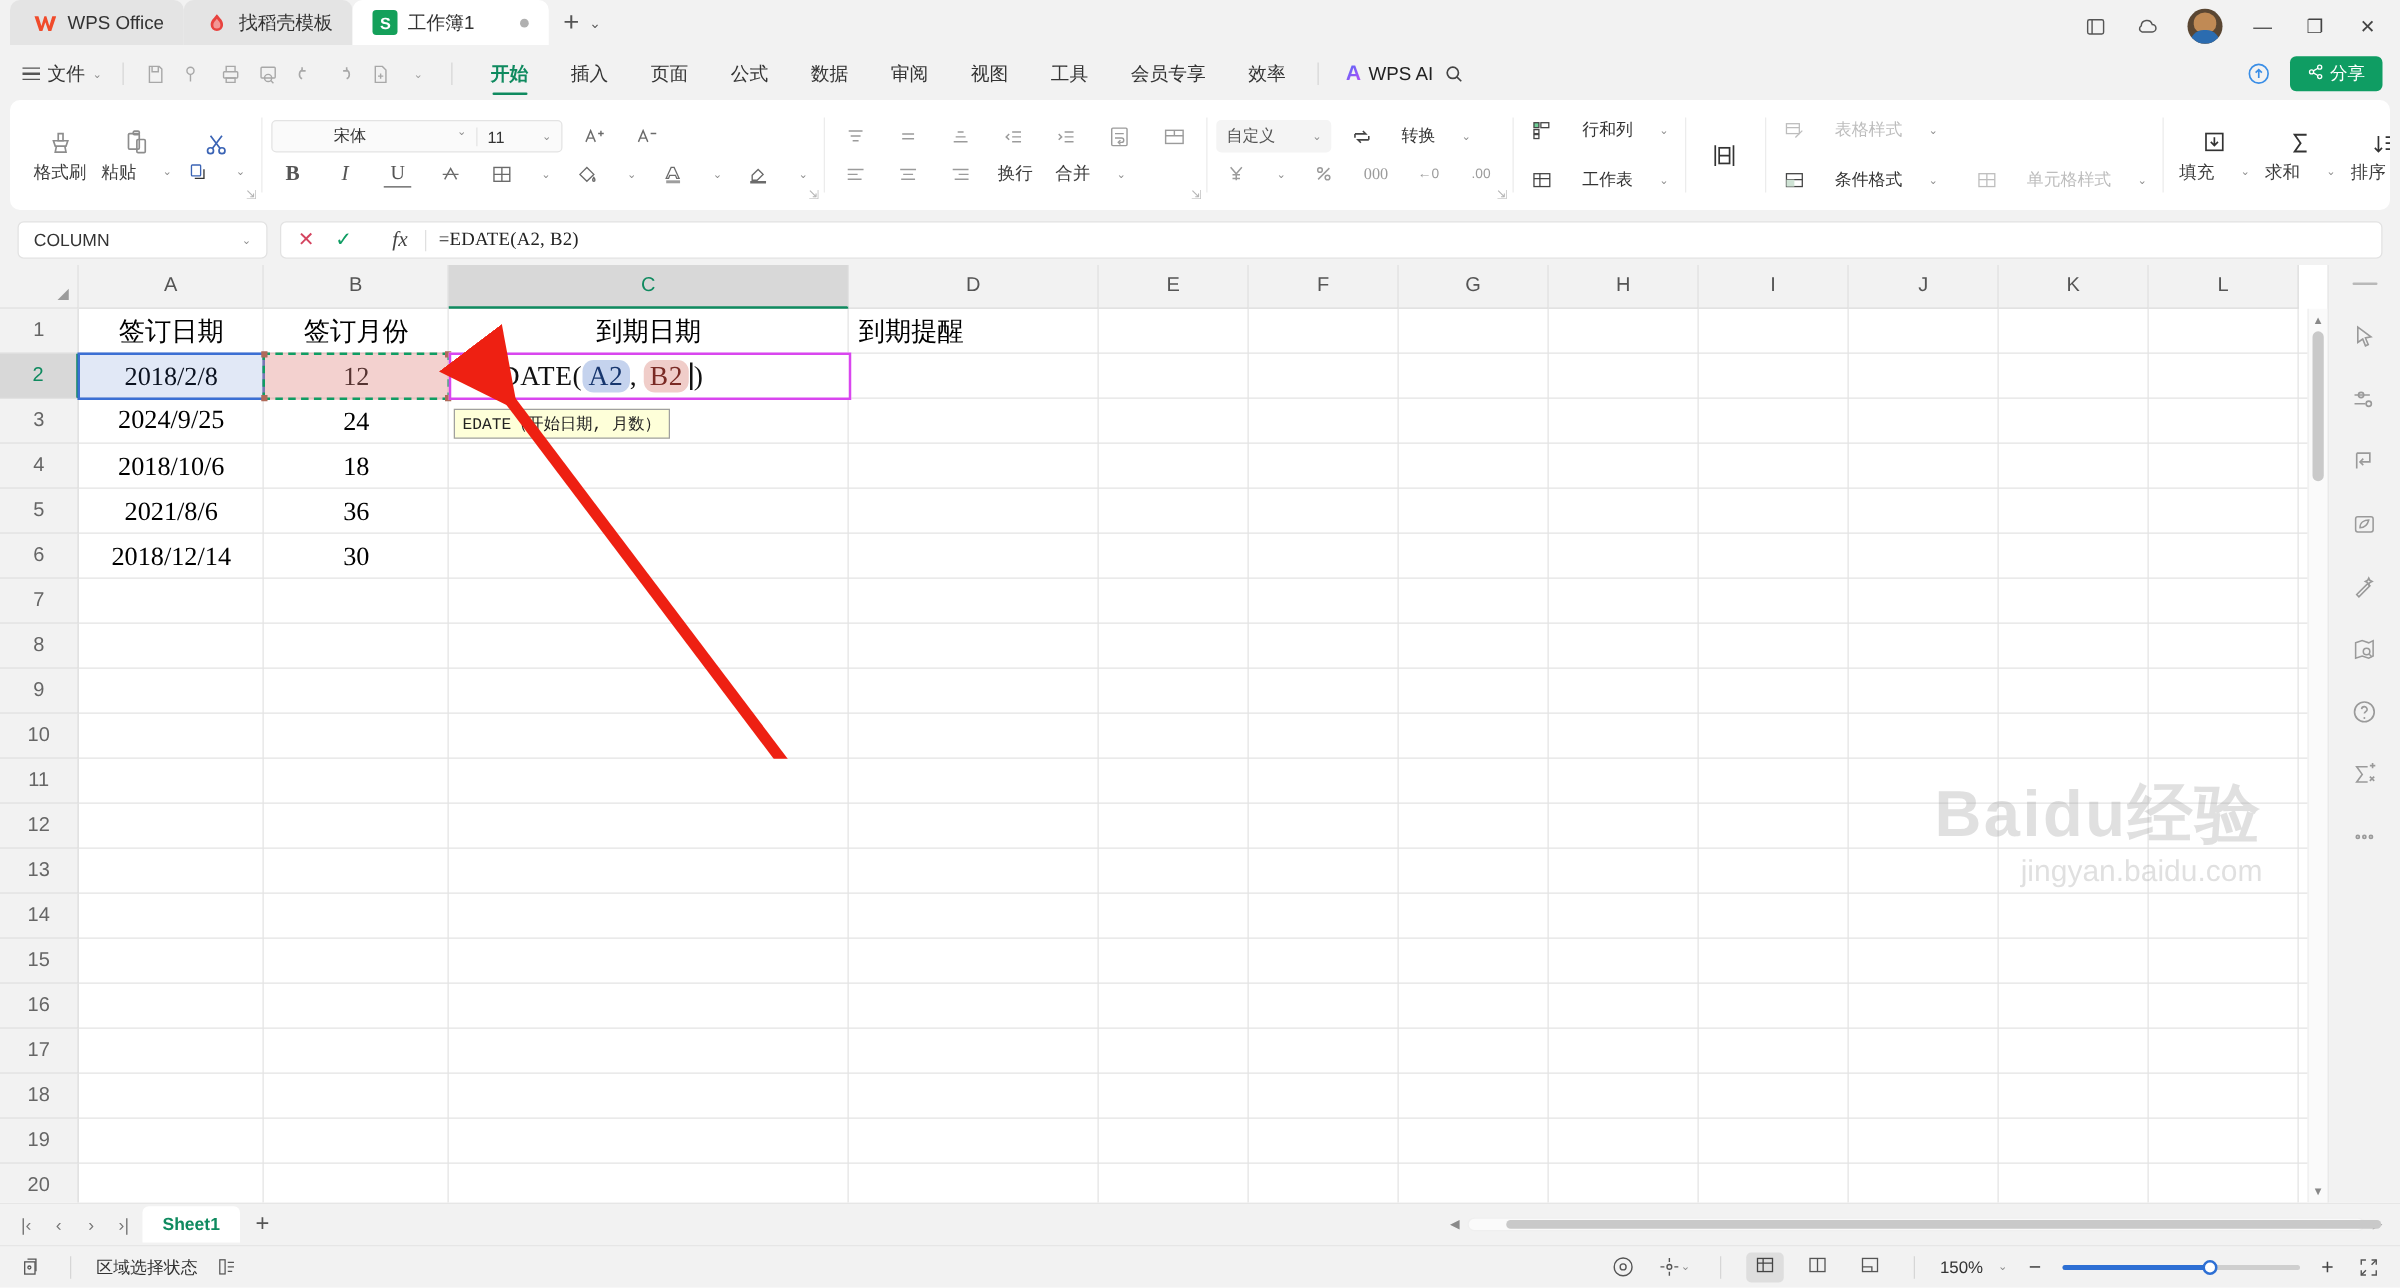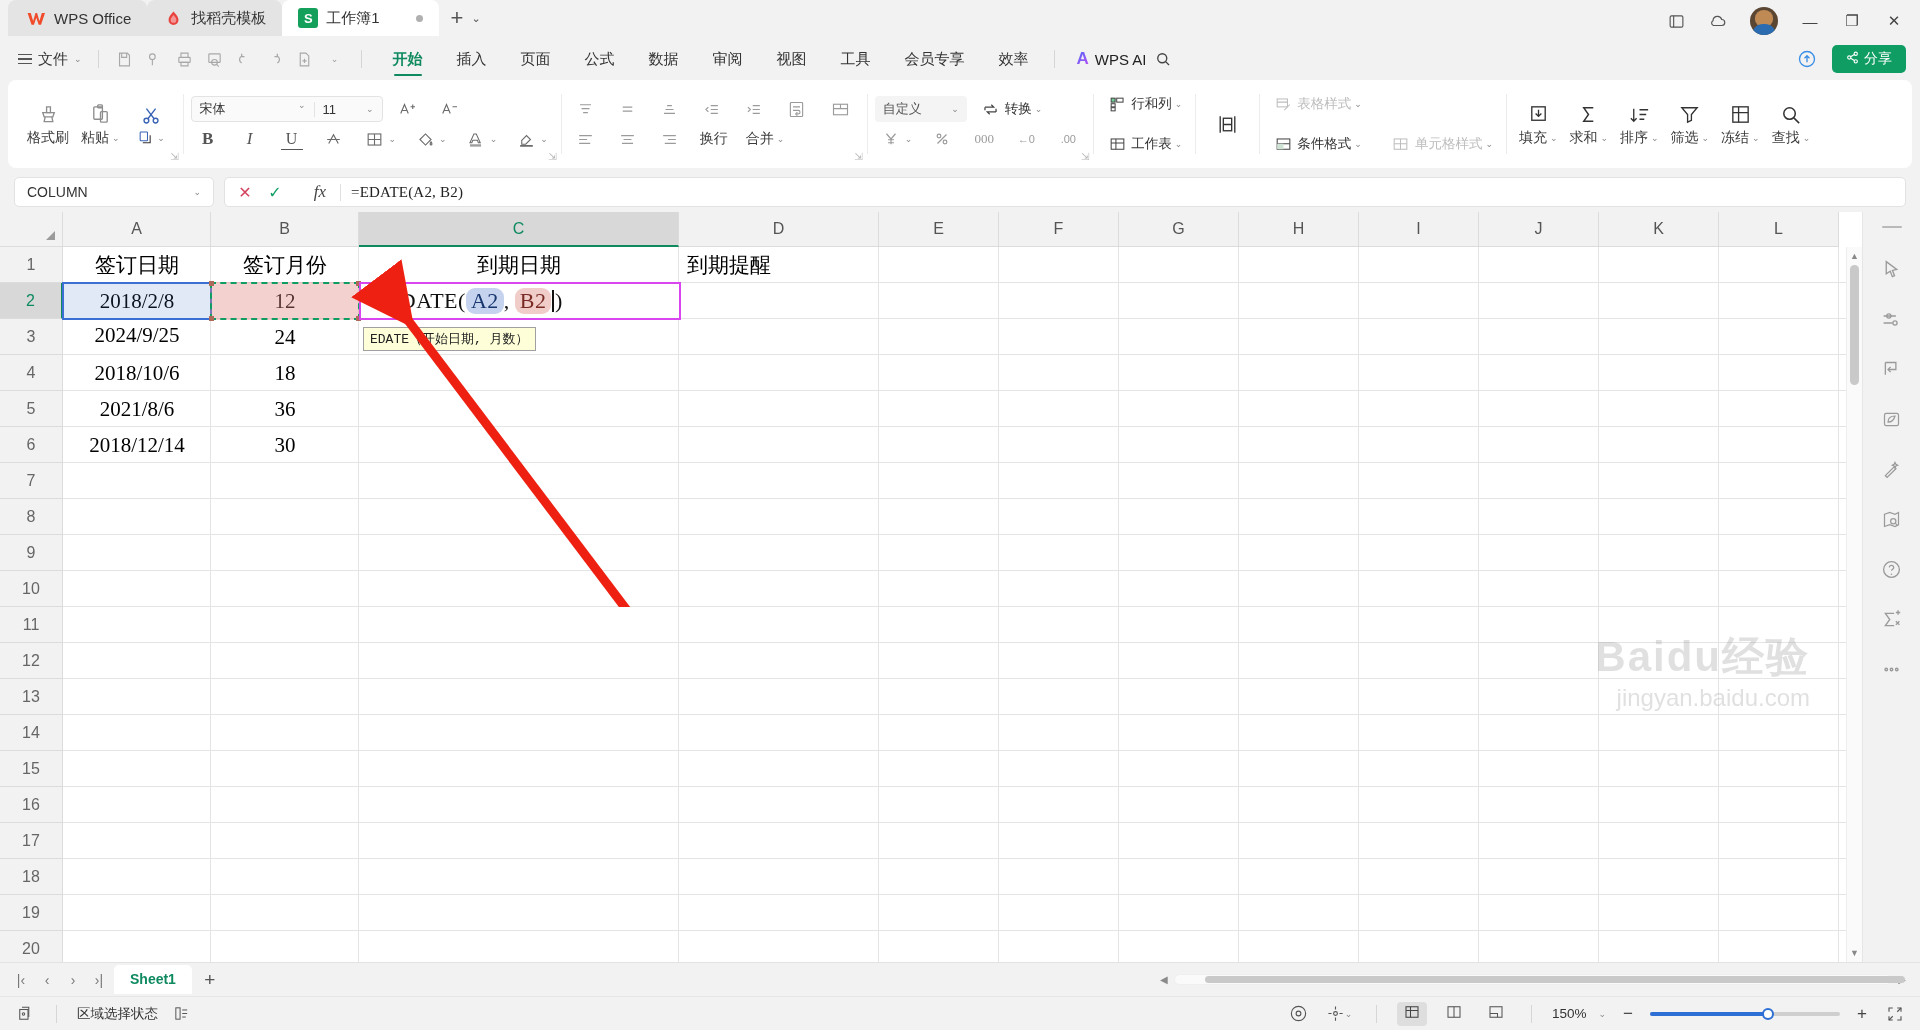--- a/index.html
+++ b/index.html
@@ -54,23 +54,23 @@
   .ribbon-inner{ background:#fff; border-radius:8px; height:88px; display:flex; align-items:stretch; padding:4px 6px; position:relative; overflow:hidden;}
   .grp{ display:flex; flex-direction:column; justify-content:center; padding:0 8px; position:relative;}
   .grp + .grp:before{content:"";position:absolute;left:0;top:10px;bottom:10px;width:1px;background:#ececec;}
   .grow{ display:flex; align-items:center; gap:2px; height:40px;}
   .btn{ display:flex; flex-direction:column; align-items:center; justify-content:center; min-width:34px; padding:2px 5px; color:#444; font-size:12px; border-radius:4px; gap:1px;}
   .btn .lbl{ font-size:14px; color:#3c3c3c; white-space:nowrap;}
   .btn.big{ min-width:48px;}
   .btn.disabled .lbl, .btn.disabled svg{ color:#bdbdbd; stroke:#bdbdbd;}
   .icn{ display:flex;align-items:center;justify-content:center;width:22px;height:22px;color:#5a5a5a;}
   .icn.lg{width:26px;height:26px;}
-  .cb{ display:flex;align-items:center;gap:3px;justify-content:center;}
+  .cb{ display:flex;align-items:center;gap:21px;justify-content:center;}
   .fontbox{ display:flex;align-items:center;border:1px solid #e3e3e3;border-radius:4px;height:26px;background:#fafafa;}
-  .fontname{ width:122px;padding:0 8px;font-size:13px;color:#333;display:flex;justify-content:space-between;}
+  .fontname{ width:122px;padding:0 8px;font-size:13px;color:#333;display:flex;justify-content:space-between;margin-left:41px;}
   .fontsize{ width:68px;padding:0 8px;font-size:13px;color:#333;display:flex;align-items:center;justify-content:space-between;border-left:1px solid #e3e3e3;}
   .caret{ font-size:9px;color:#888;}
   .numfmt{ background:#f4f4f4;border-radius:4px;height:26px;width:92px;display:flex;align-items:center;justify-content:space-between;padding:0 8px;font-size:13px;color:#555;}
   .labeled{ display:flex;align-items:center;gap:4px;font-size:13.5px;color:#333;white-space:nowrap;}
   .diag{ position:absolute; right:4px; bottom:2px; color:#b5b5b5; font-size:10px;}
   .grp.vert2{ justify-content:space-around; }
   .rowline{ display:flex; align-items:center; gap:8px; height:30px; }
 
   
   .formulabar{ flex:0 0 40px; background:#f2f2f2; display:flex; align-items:center; padding:0 14px; gap:10px;}
@@ -106,21 +106,21 @@
   .selB2{ position:absolute; border:2px dashed #0f9d63; background:rgba(224,134,130,.38); }
   .selB2 .hnd{ position:absolute;width:5px;height:5px;background:#b06a5a;}
   .editC2{ position:absolute; border:2px solid #d946ef; background:#fff; display:flex; padding-left:12px;}
   .ftext{ font-family:"Liberation Serif","DejaVu Serif",serif; font-size:22px; color:#111; display:flex; align-items:center; letter-spacing:.5px;}
   .ref-a{ background:#c5d3ee; border-radius:9px; padding:0 5px; color:#17366e;}
   .ref-b{ background:#f0cdc9; border-radius:9px; padding:0 5px; color:#7a2a24;}
   .caretbar{ display:inline-block;width:1.5px;height:22px;background:#111;margin:0 1px;}
   .tooltip{ position:absolute; background:#feffd9; border:1px solid #a0a0a0; font-family:"Liberation Mono","DejaVu Sans Mono",monospace; font-size:13px; color:#222; padding:2px 6px; white-space:nowrap;}
   .arrow-svg{ position:absolute; left:0; top:0; pointer-events:none;}
   .watermark{ position:absolute; right:52px; bottom:250px; opacity:.30; pointer-events:none; user-select:none;}
-  .wm-main{ font-family:"Liberation Sans",sans-serif; font-weight:bold; font-size:42px; color:#9a9a9a; letter-spacing:2px; line-height:1;}
+  .wm-main{ font-family:"Liberation Sans",sans-serif; font-weight:bold; font-size:52px; color:#9a9a9a; letter-spacing:2px; line-height:1;}
   .wm-sub{ font-family:"Liberation Sans",sans-serif; font-size:24px; color:#9a9a9a; text-align:right; margin-top:6px;}
 
   
   .rdock{ width:58px; background:#f2f2f2; border-left:1px solid #e6e6e6; display:flex; flex-direction:column; align-items:center; padding-top:10px; gap:20px; flex:0 0 58px;}
   .rd-ico{ width:30px;height:30px;display:flex;align-items:center;justify-content:center;color:#8d8d8d;}
   .rd-sep{ width:20px;height:2px;background:#b9b9b9;border-radius:2px;margin:4px 0 6px 0;}
 
   
   .sheetbar{ flex:0 0 34px; background:#f2f2f2; display:flex; align-items:center; padding-left:10px; gap:4px; border-top:1px solid #e2e2e2;}
   .navbtn{ width:22px;height:26px;display:flex;align-items:center;justify-content:center;color:#777;font-size:14px;}

